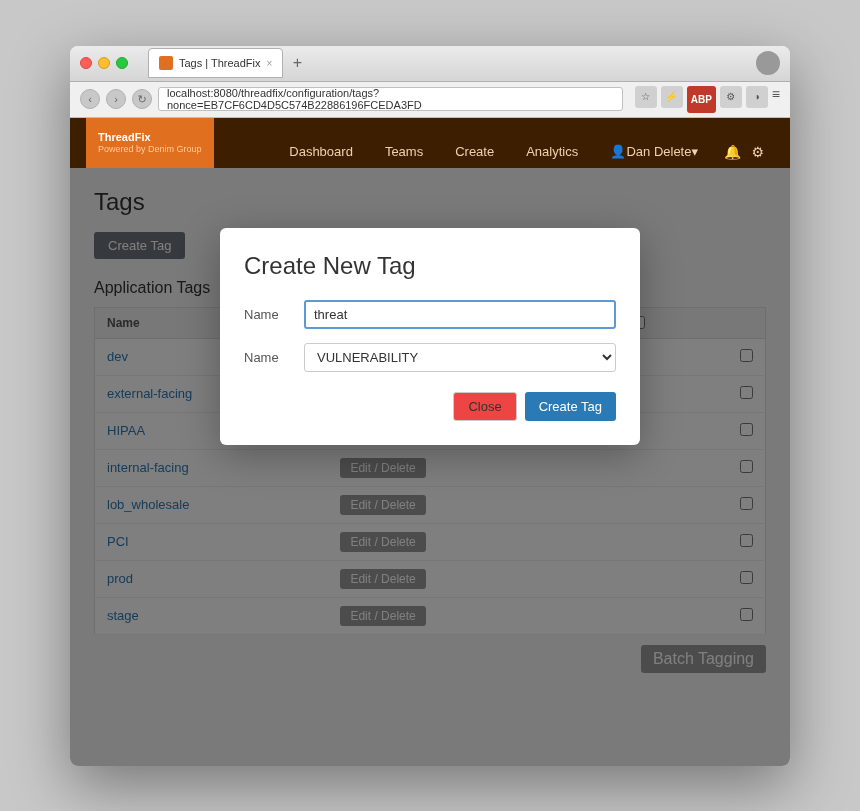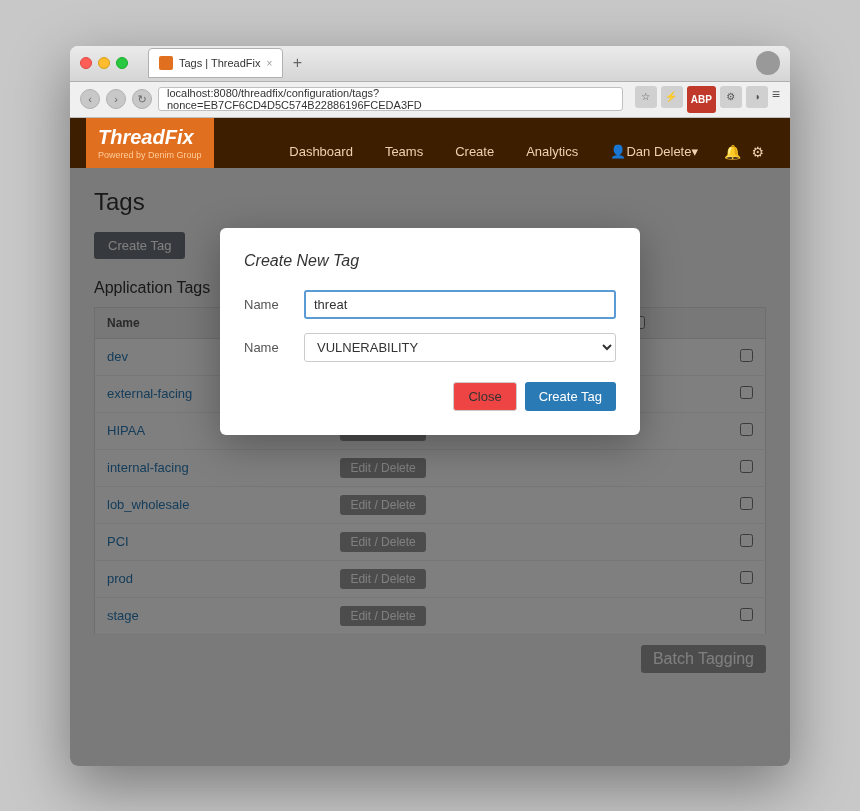--- a/index.html
+++ b/index.html
@@ -183,23 +183,22 @@
     }
     .logo-area {
       display: flex;
       align-items: center;
       background: #e07020;
       padding: 6px 12px;
       height: 100%;
     }
     .logo-text {
       color: white;
-      font-size: 20px;
+      font-size: 11px;
       font-weight: bold;
-      font-style: italic;
     }
     .logo-sub {
       color: #ffcc99;
       font-size: 9px;
       margin-top: 1px;
     }
     .nav-items {
       display: flex;
       align-items: center;
       height: 100%;
@@ -339,25 +338,24 @@
 
     
     .modal {
       background: white;
       border-radius: 6px;
       width: 420px;
       padding: 24px;
       box-shadow: 0 10px 40px rgba(0,0,0,0.3);
     }
     .modal-title {
-      font-size: 16px;
+      font-size: 24px;
       font-weight: 500;
       color: #333;
       margin-bottom: 20px;
-      font-style: italic;
     }
     .form-row {
       display: flex;
       align-items: center;
       margin-bottom: 14px;
     }
     .form-label {
       width: 60px;
       font-size: 13px;
       color: #555;

